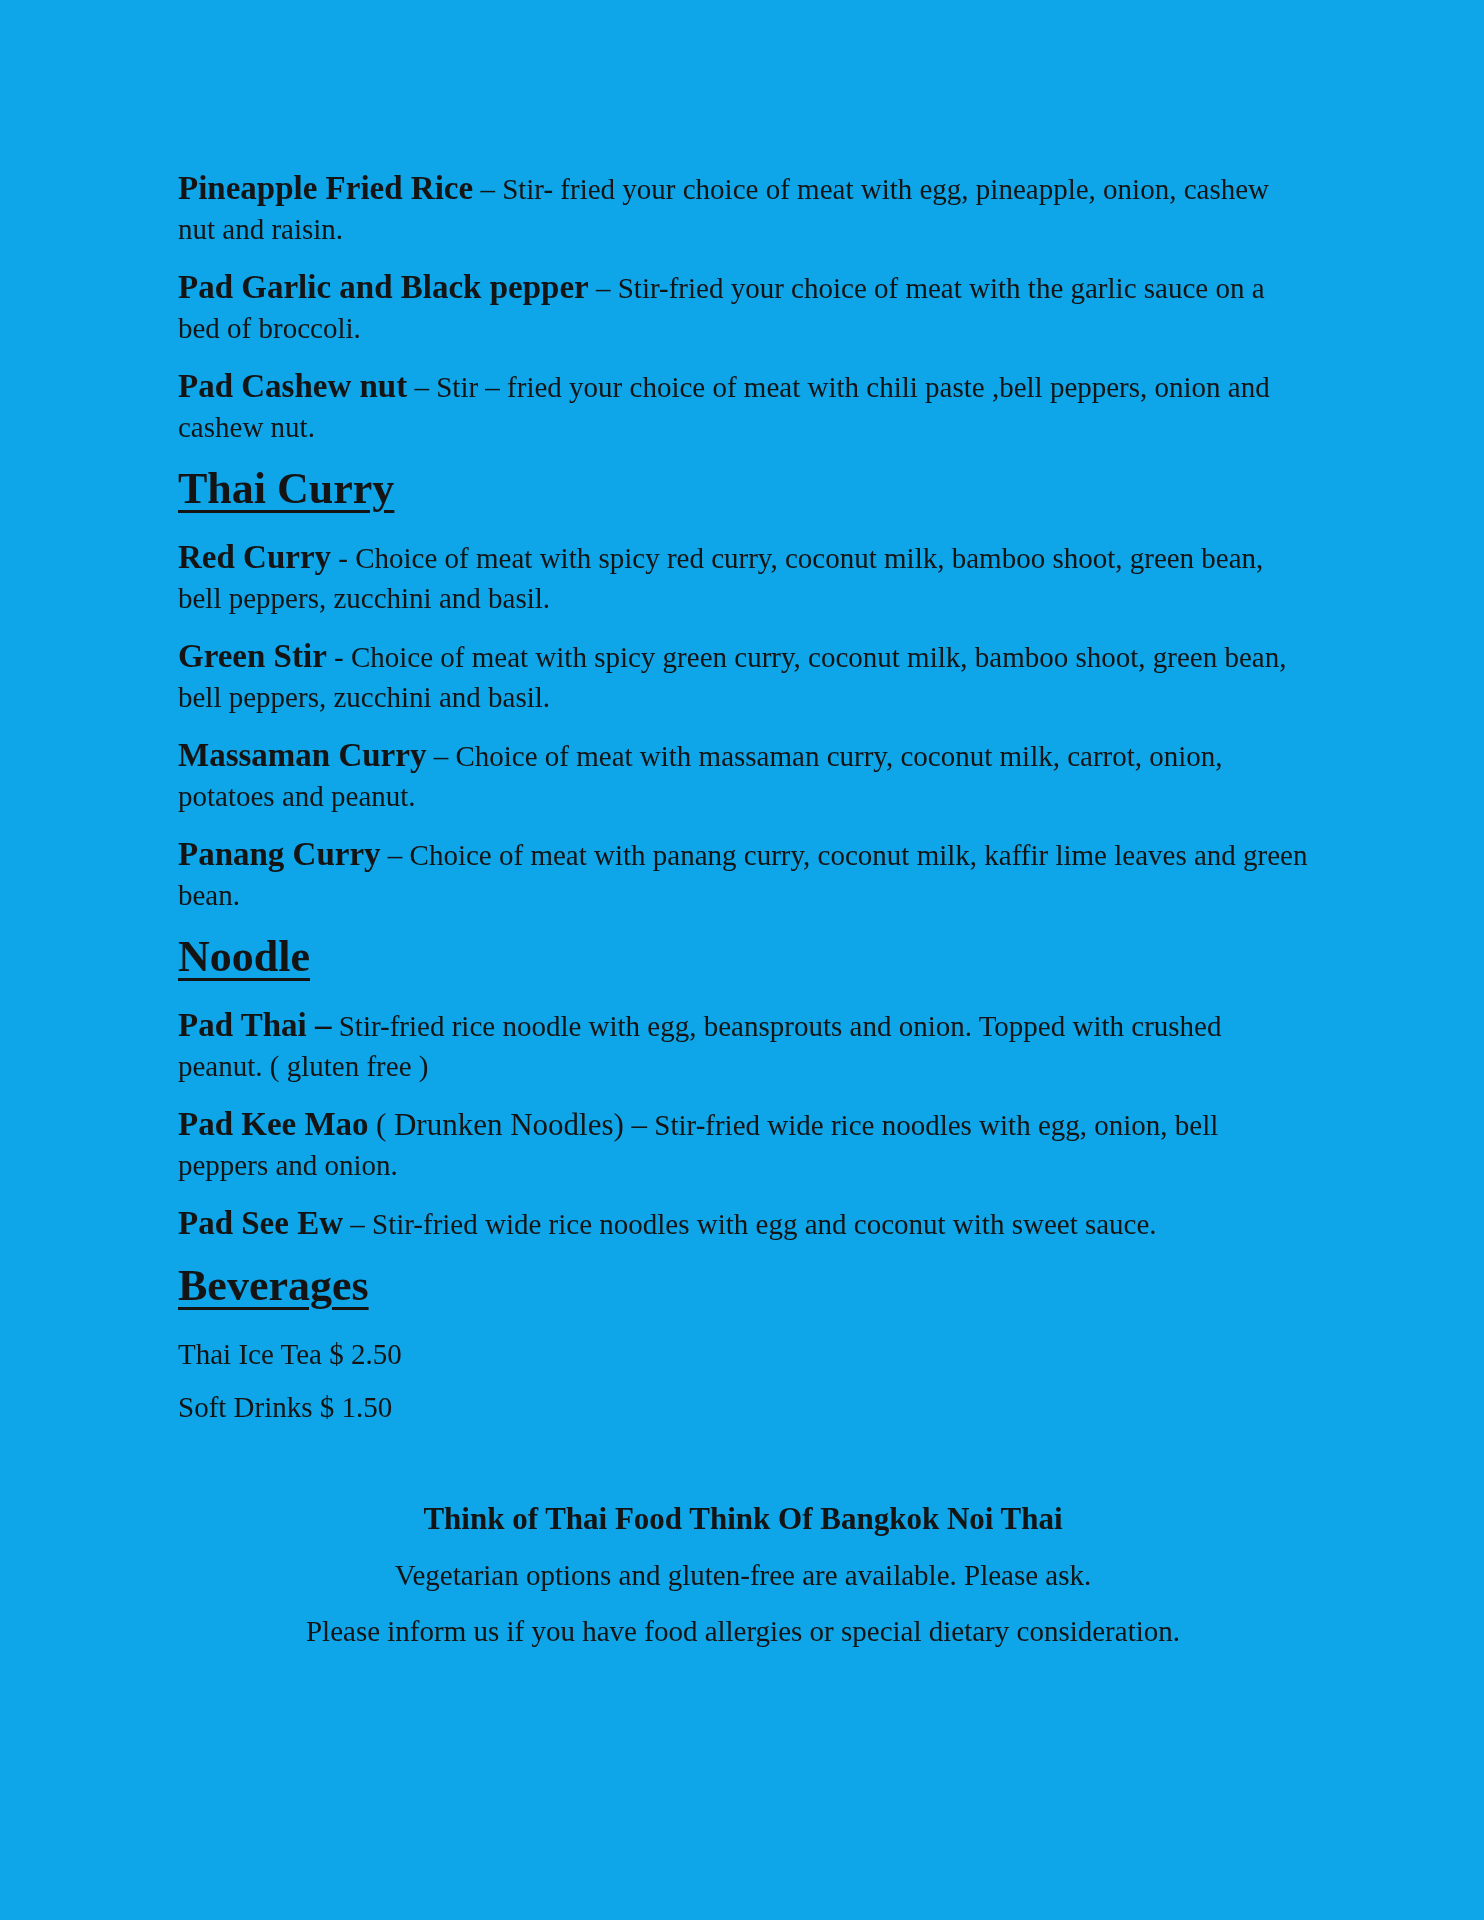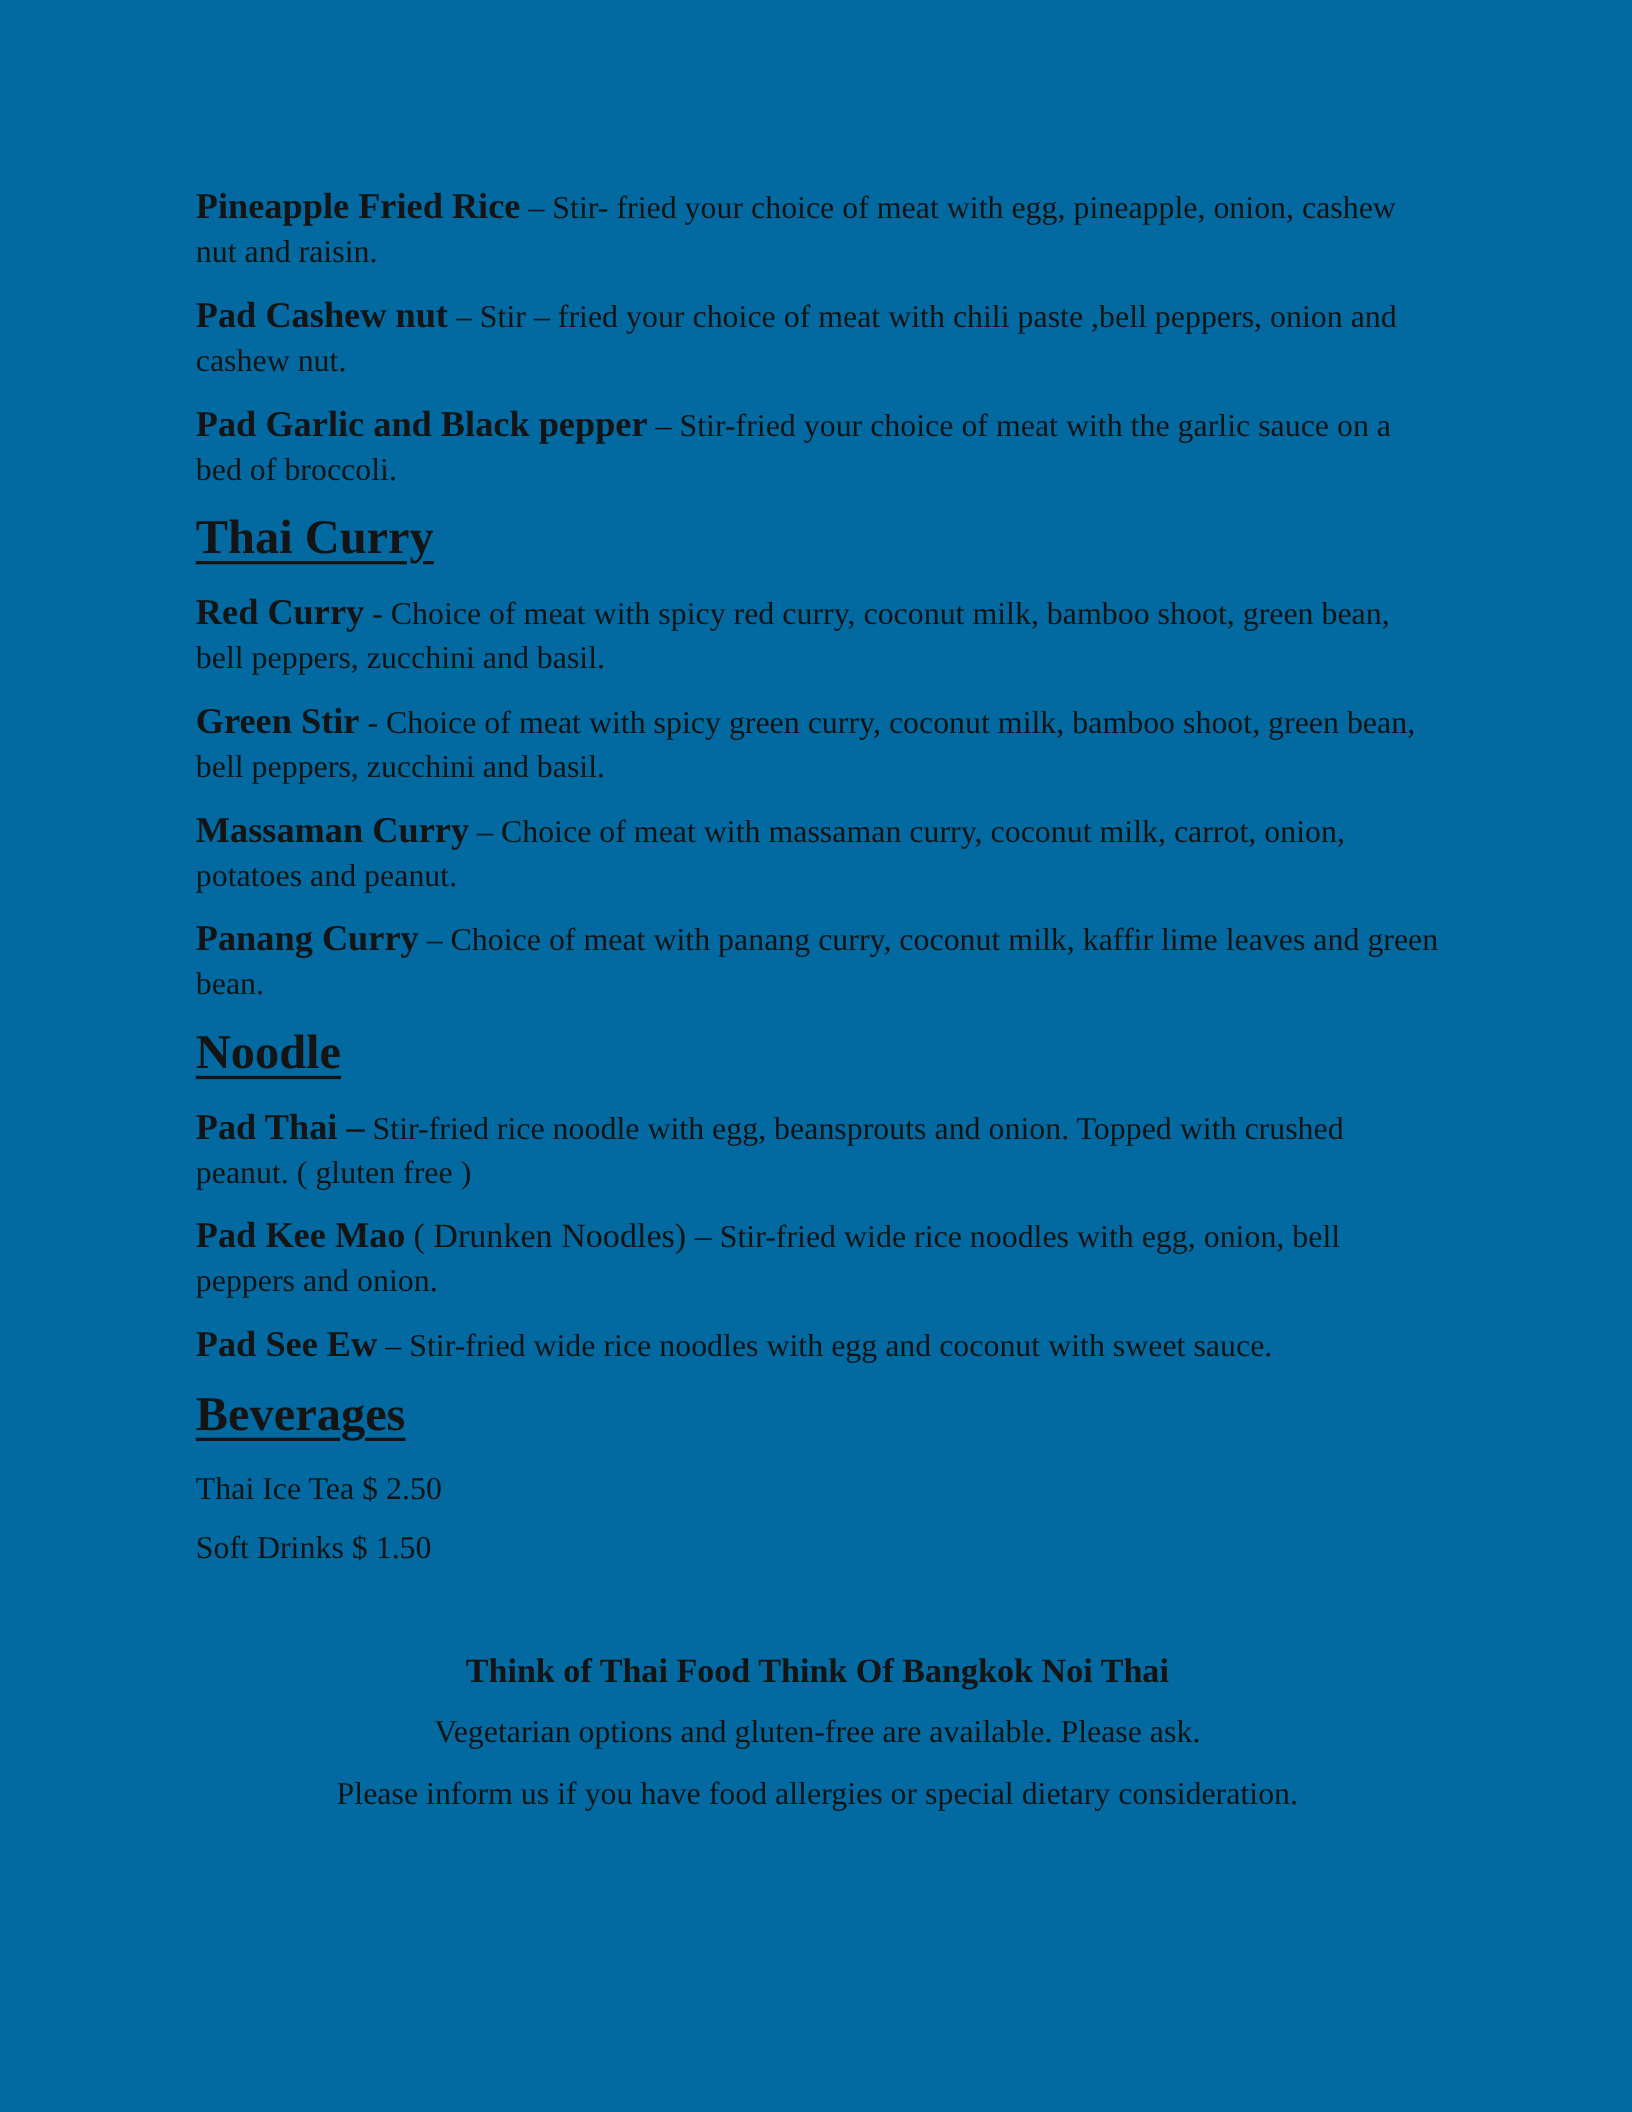--- a/index.html
+++ b/index.html
@@ -1,18 +1,18 @@
 <!DOCTYPE html>
 <html><head>
 <meta charset="utf-8">
 <style>
   html,body { margin:0; padding:0; background:#ffffff; }
   .page {
     width:1484px; height:1920px; box-sizing:border-box;
-    background:#0369a1; color:#141414;
+    background:#0ea5e9; color:#141414;
     font-family:"Liberation Serif","DejaVu Serif",serif;
     padding:168px 176px 0 178px; overflow:hidden;
   }
   p.item { margin:0 0 18px 0; font-size:29px; line-height:40px; }
   p.item .dish { font-weight:700; font-size:33px; }
   p.item .paren { font-size:31px;text-align:center; }
   h2.section {
     font-size:44px; line-height:48px; font-weight:700;
     margin:8px 0 24px 0;
     text-decoration:underline; text-decoration-thickness:3px; text-underline-offset:7px;
@@ -26,27 +26,27 @@
 <body>
 
 <div class="page">
 
   <p class="item">
     <strong class="dish">Pineapple Fried Rice</strong>
     <span>– Stir- fried your choice of meat with egg, pineapple, onion, cashew nut and raisin.</span>
   </p>
 
   <p class="item">
-    <strong class="dish">Pad Cashew nut</strong>
-    <span>– Stir – fried your choice of meat with chili paste ,bell peppers, onion and cashew nut.</span>
+    <strong class="dish">Pad Garlic and Black pepper</strong>
+    <span>– Stir-fried your choice of meat with the garlic sauce on a bed of broccoli.</span>
   </p>
 
   <p class="item">
-    <strong class="dish">Pad Garlic and Black pepper</strong>
-    <span>– Stir-fried your choice of meat with the garlic sauce on a bed of broccoli.</span>
+    <strong class="dish">Pad Cashew nut</strong>
+    <span>– Stir – fried your choice of meat with chili paste ,bell peppers, onion and cashew nut.</span>
   </p>
 
   <h2 class="section">Thai Curry</h2>
 
   <p class="item">
     <strong class="dish">Red Curry</strong>
     <span>- Choice of meat with spicy red curry, coconut milk, bamboo shoot, green bean, bell peppers, zucchini and basil.</span>
   </p>
 
   <p class="item">

